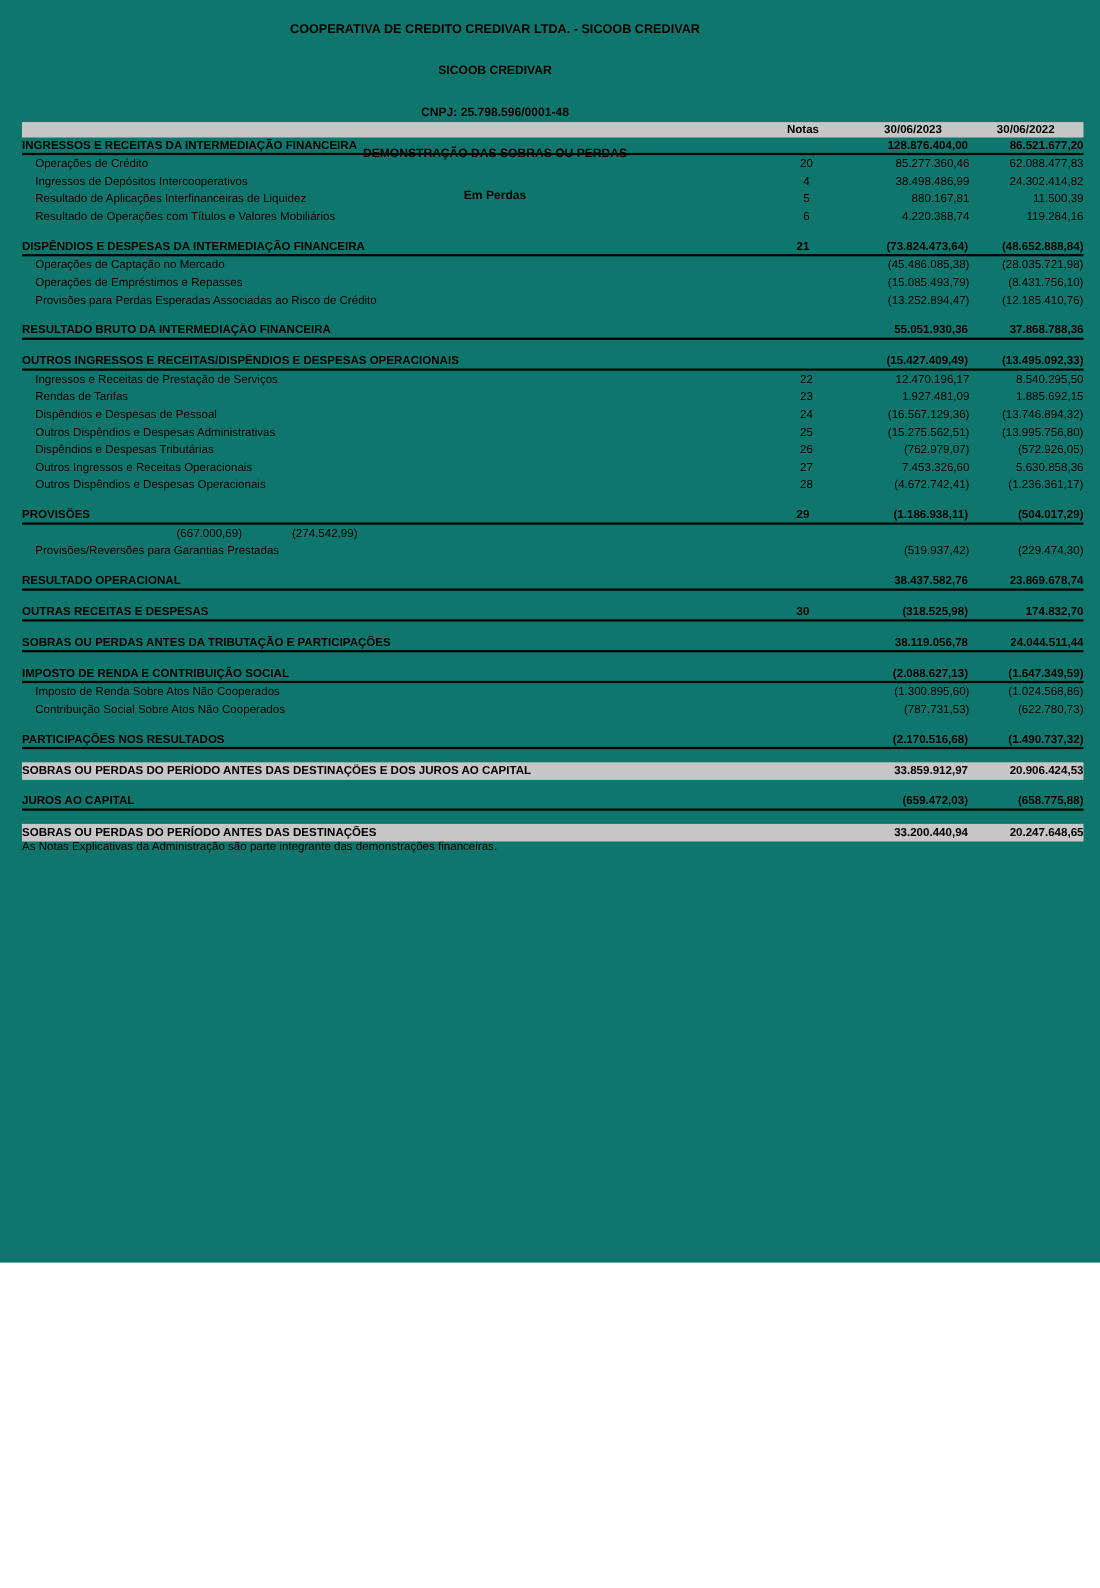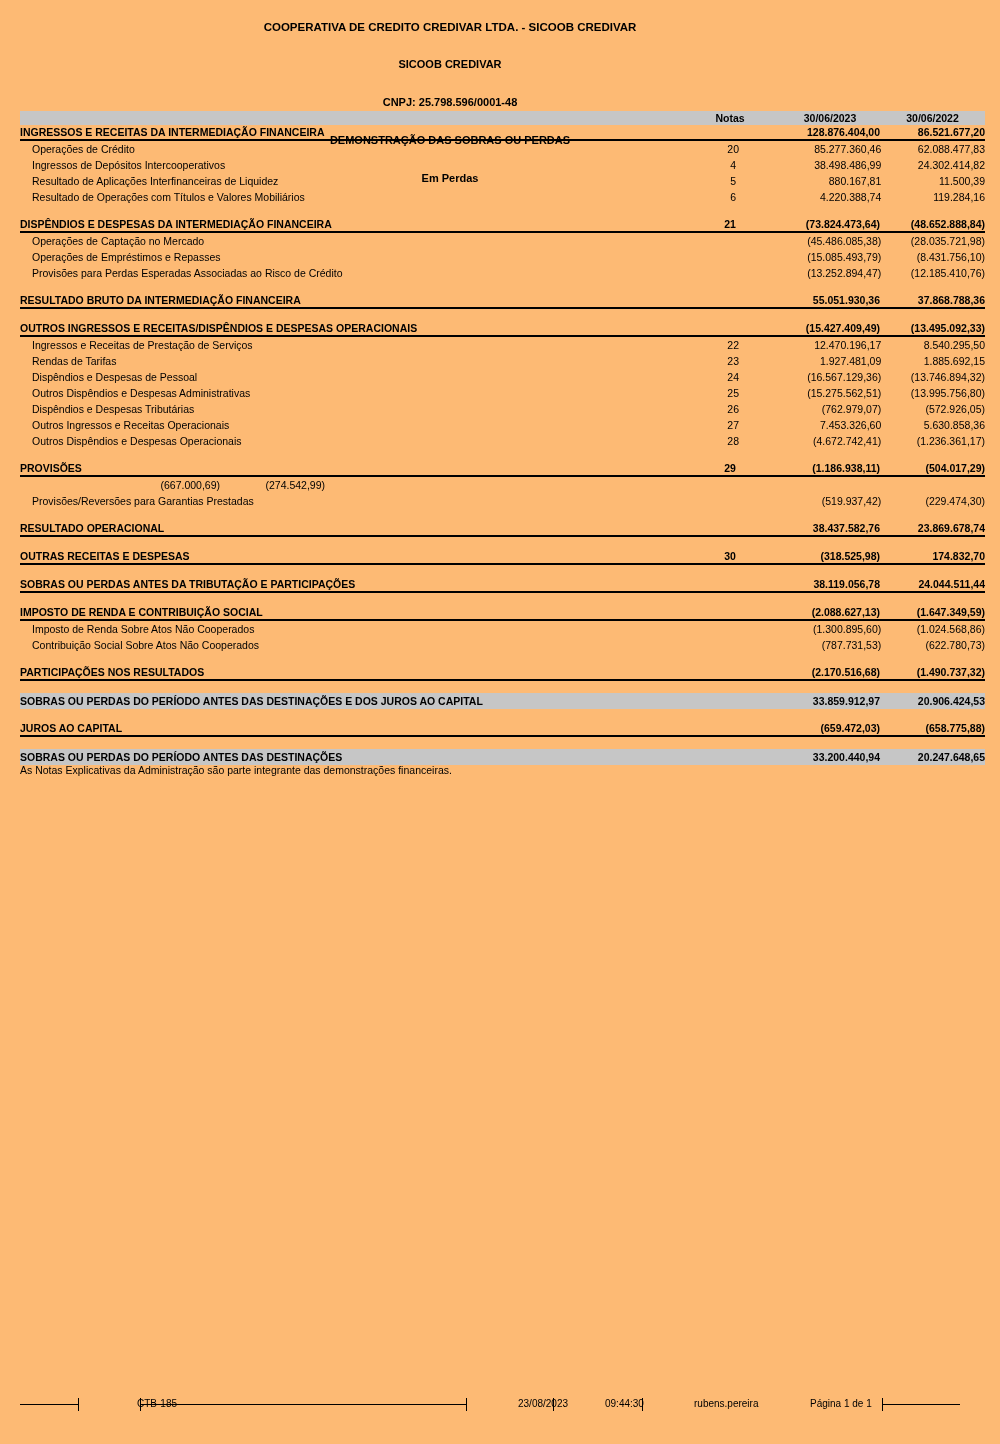--- a/index.html
+++ b/index.html
@@ -1,19 +1,19 @@
 <!DOCTYPE html>
 <html><head>
 <meta charset="utf-8">
 <style>
   html,body{margin:0;padding:0;background:#ffffff;}
   .page{
     position:relative;
-    width:1000px;height:1444px;
-    background:#fdba74;color:#000;
+    width:1000px;height:1148px;
+    background:#0f766e;color:#000;
     font-family:"Liberation Sans", sans-serif;
     overflow:hidden;
   }
   
   .title-block{position:absolute;top:0;left:0;width:900px;text-align:center;}
   .title-company{font-size:11.5px;font-weight:bold;margin-top:21px;margin-bottom:10px;}
   .title-line{font-size:11px;font-weight:bold;line-height:13px;margin-top:25px;}
   
   .statement{position:absolute;left:20px;top:111px;width:965px;font-size:10.5px;}
   .trow{display:flex;align-items:center;height:16px;box-sizing:border-box;}

